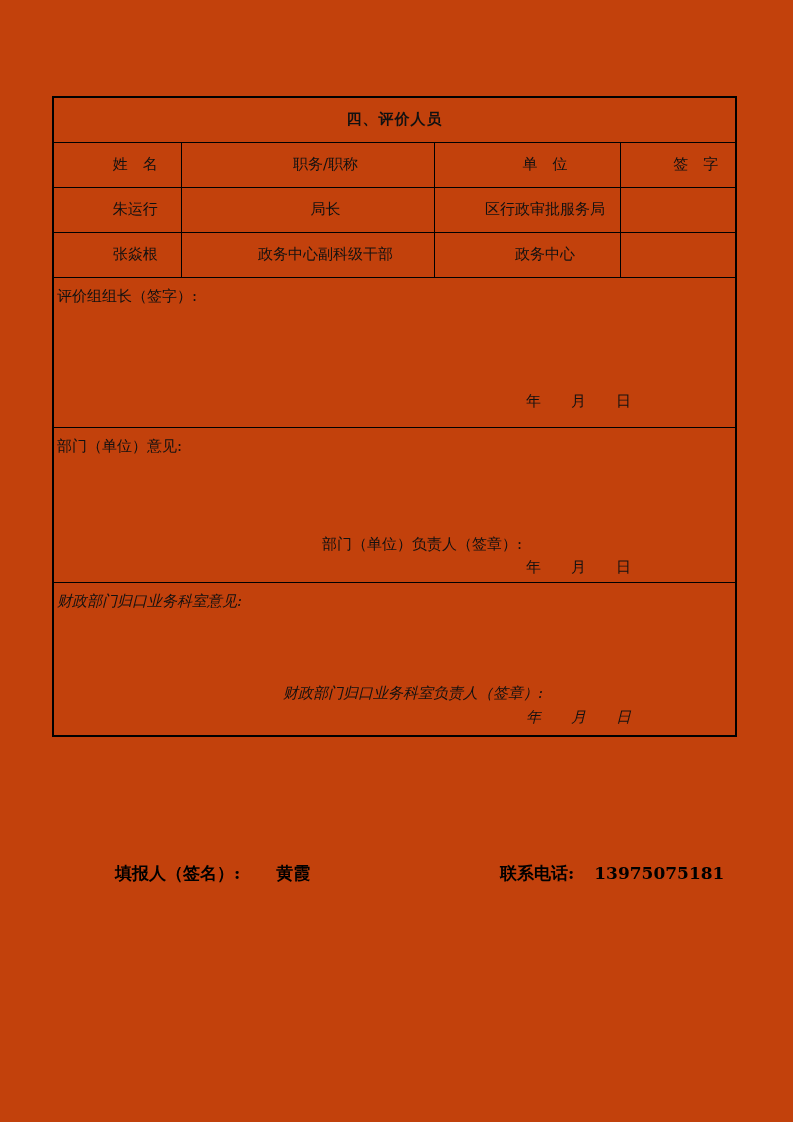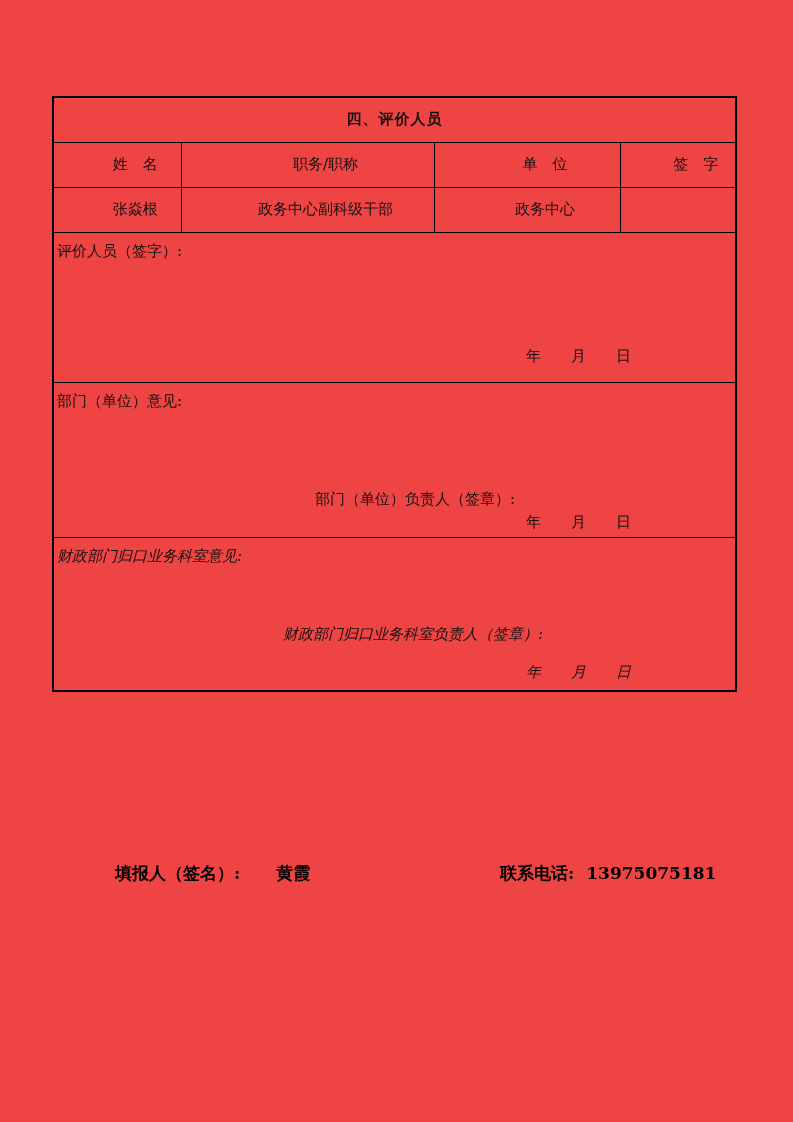--- a/index.html
+++ b/index.html
@@ -5,21 +5,21 @@
   * { margin: 0; padding: 0; box-sizing: border-box; }
   html, body { background: #e8e8e8; }
   body {
     width: 793px; height: 1122px;
     font-family: "DejaVu Serif", "Liberation Serif", serif;
     color: #000;
   }
   .page {
     position: relative;
     width: 793px; height: 1122px;
-    background: #ef4444;
+    background: #c2410c;
     overflow: hidden;
   }
   .form-table {
     position: absolute;
     left: 52px; top: 96px;
     width: 683px;
     border-collapse: collapse;
     table-layout: fixed;
     border: 2px solid #000;
   }
@@ -60,36 +60,36 @@
   .date-line {
     position: absolute;
     left: 472px;
     display: flex;
     gap: 30px;
     white-space: nowrap;
   }
   .sec-leader { height: 150px; }
   .sec-leader .date-line { bottom: 16px; }
   .sec-department { height: 155px; }
-  .sec-department .sig-line { left: 261px; bottom: 28px; }
+  .sec-department .sig-line { left: 268px; bottom: 28px; }
   .sec-department .date-line { bottom: 5px; }
   .sec-finance { height: 154px; font-style: italic; }
-  .sec-finance .sig-line { left: 229px; bottom: 46px; }
+  .sec-finance .sig-line { left: 229px; bottom: 32px; }
   .sec-finance .date-line { bottom: 8px; }
   .footer {
     position: absolute;
     top: 862px; left: 0;
     width: 793px;
     font-size: 17px;
     font-weight: bold;
   }
   .footer-filler { position: absolute; left: 115px; top: 0; white-space: nowrap; }
   .footer-filler .filler-name { margin-left: 36px; }
   .footer-phone { position: absolute; left: 500px; top: 0; white-space: nowrap; }
-  .footer-phone .phone-number { margin-left: 12px; }
+  .footer-phone .phone-number { margin-left: 20px; }
 </style>
 </head>
 <body>
 
 <div class="page">
 
   <table class="form-table">
     <colgroup>
       <col style="width:128px">
       <col style="width:253px">
@@ -100,29 +100,35 @@
       <tr>
         <td class="title-cell" colspan="4">四、评价人员</td>
       </tr>
       <tr>
         <td class="header-cell">姓　名</td>
         <td class="header-cell">职务/职称</td>
         <td class="header-cell">单　位</td>
         <td class="header-cell">签　字</td>
       </tr>
       <tr>
+        <td class="data-cell">朱运行</td>
+        <td class="data-cell">局长</td>
+        <td class="data-cell">区行政审批服务局</td>
+        <td class="data-cell"></td>
+      </tr>
+      <tr>
         <td class="data-cell">张焱根</td>
         <td class="data-cell">政务中心副科级干部</td>
         <td class="data-cell">政务中心</td>
         <td class="data-cell"></td>
       </tr>
 
       <tr>
         <td class="section-cell sec-leader" colspan="4">
-          <div class="section-label">评价人员（签字）:</div>
+          <div class="section-label">评价组组长（签字）:</div>
           <div class="date-line">
             <span>年</span>
             <span>月</span>
             <span>日</span>
           </div>
         </td>
       </tr>
 
       <tr>
         <td class="section-cell sec-department" colspan="4">

